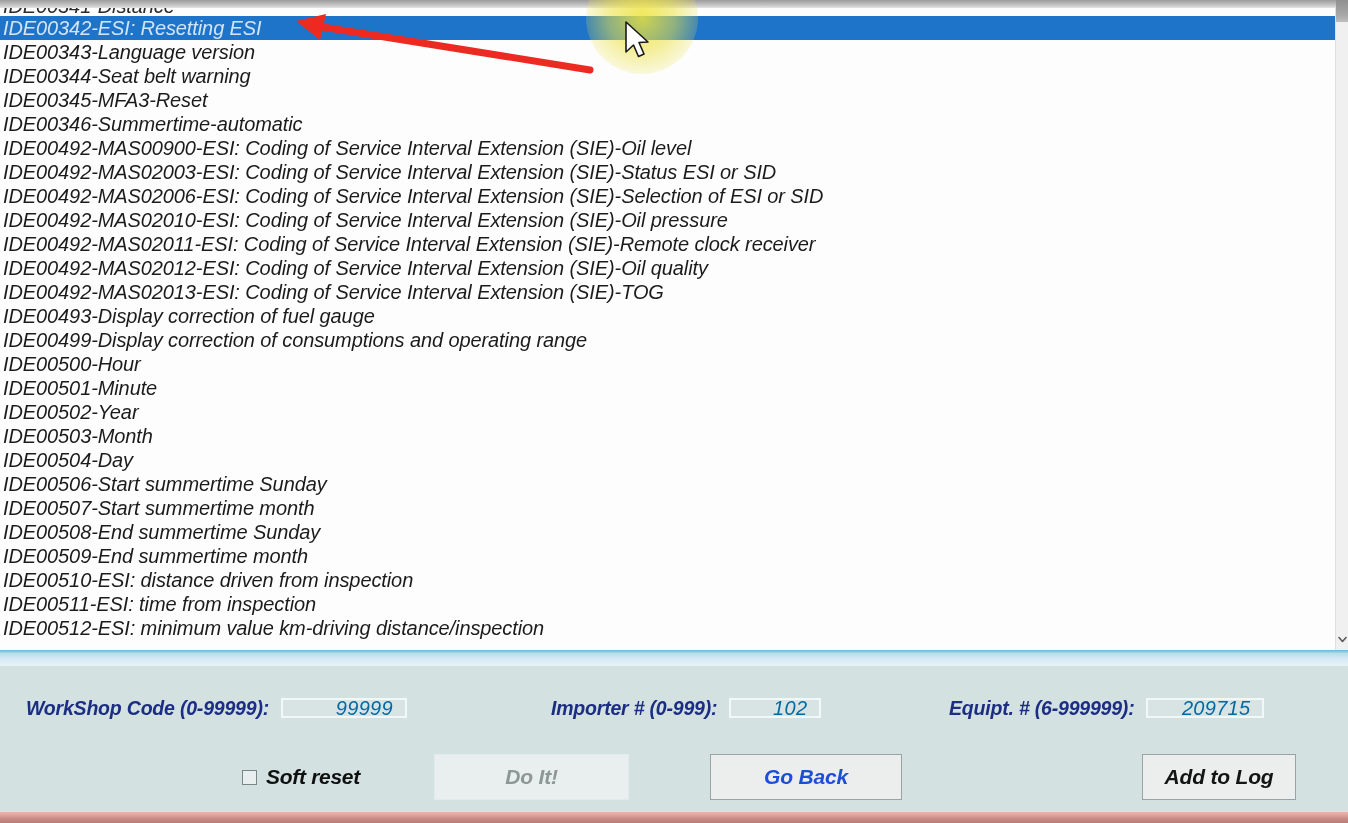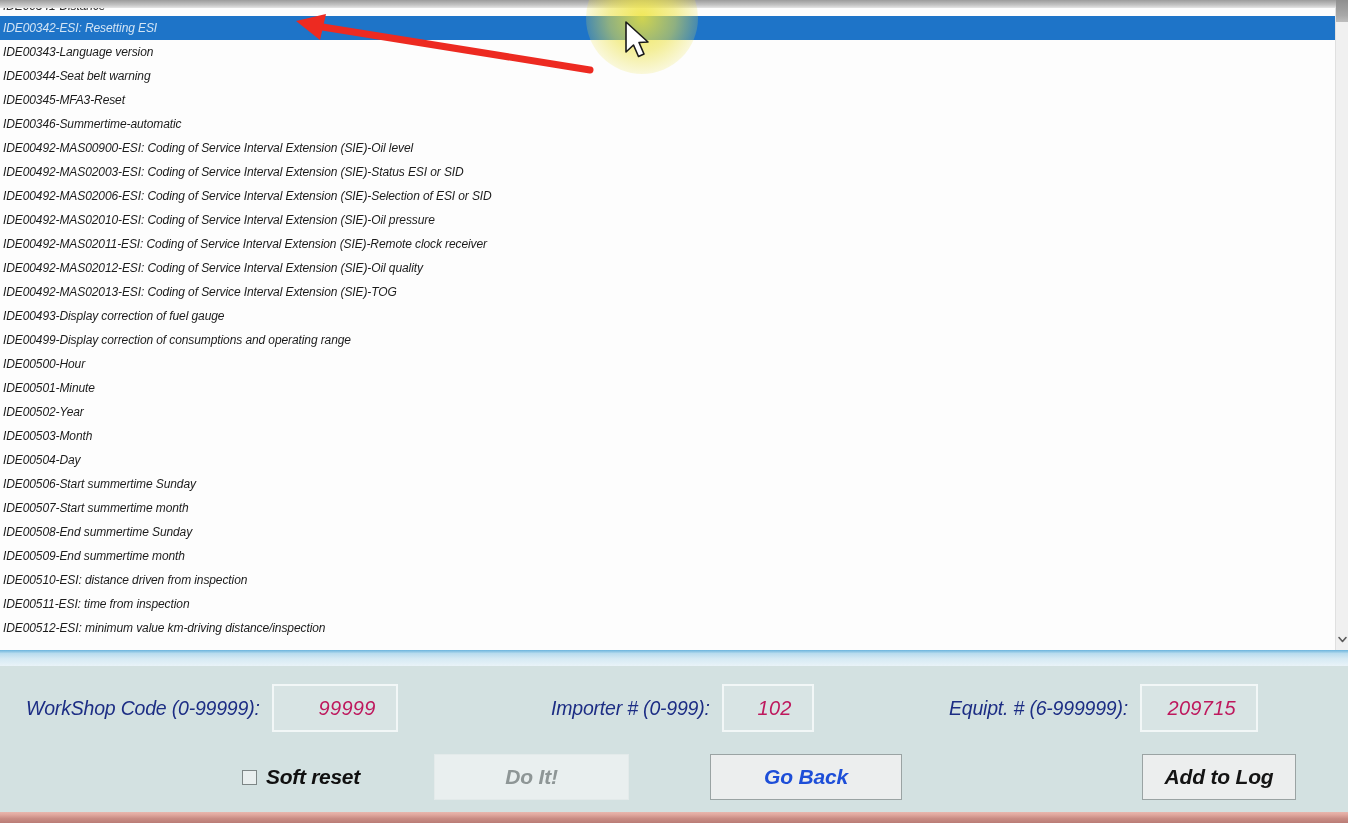--- a/index.html
+++ b/index.html
@@ -66,21 +66,21 @@
     top: 0;
     width: 1336px;
     height: 650px;
     overflow: hidden;
     background: #fdfdfd;
   }
   .list-row {
     height: 24px;
     line-height: 24px;
     padding-left: 3px;
-    font-size: 12px;
+    font-size: 20px;
     font-style: italic;
     color: #1b1b1b;
     white-space: nowrap;
     letter-spacing: -0.1px;
   }
   .list-row.partial {
     height: 16px;
     line-height: 12px;
     overflow: hidden;
     color: #2b2b2b;
@@ -150,38 +150,38 @@
   }
   .field-group {
     position: absolute;
     display: flex;
     align-items: center;
     height: 52px;
   }
   .field-label {
     font-size: 19.5px;
     font-style: italic;
-    font-weight: normal;
+    font-weight: bold;
     color: #1c2d84;
     white-space: nowrap;
     letter-spacing: -0.2px;
   }
   .field-input {
     margin-left: 12px;
     width: 126px;
-    height: 48px;
+    height: 20px;
     line-height: 36px;
     box-sizing: border-box;
     background: #d8e4e4;
     border: 2px solid #f2f7f7;
     text-align: right;
-    padding-right: 20px;
+    padding-right: 12px;
     font-size: 20px;
     font-style: italic;
-    color: #be185d;
+    color: #0369a1;
     letter-spacing: 0.3px;
   }
   #field-workshop { left: 26px; }
   #field-importer { left: 551px; }
   #field-importer .field-input { width: 92px; }
   #field-equipment { left: 949px; }
   #field-equipment .field-input { width: 118px; }
 
   #buttons-row {
     position: absolute;

